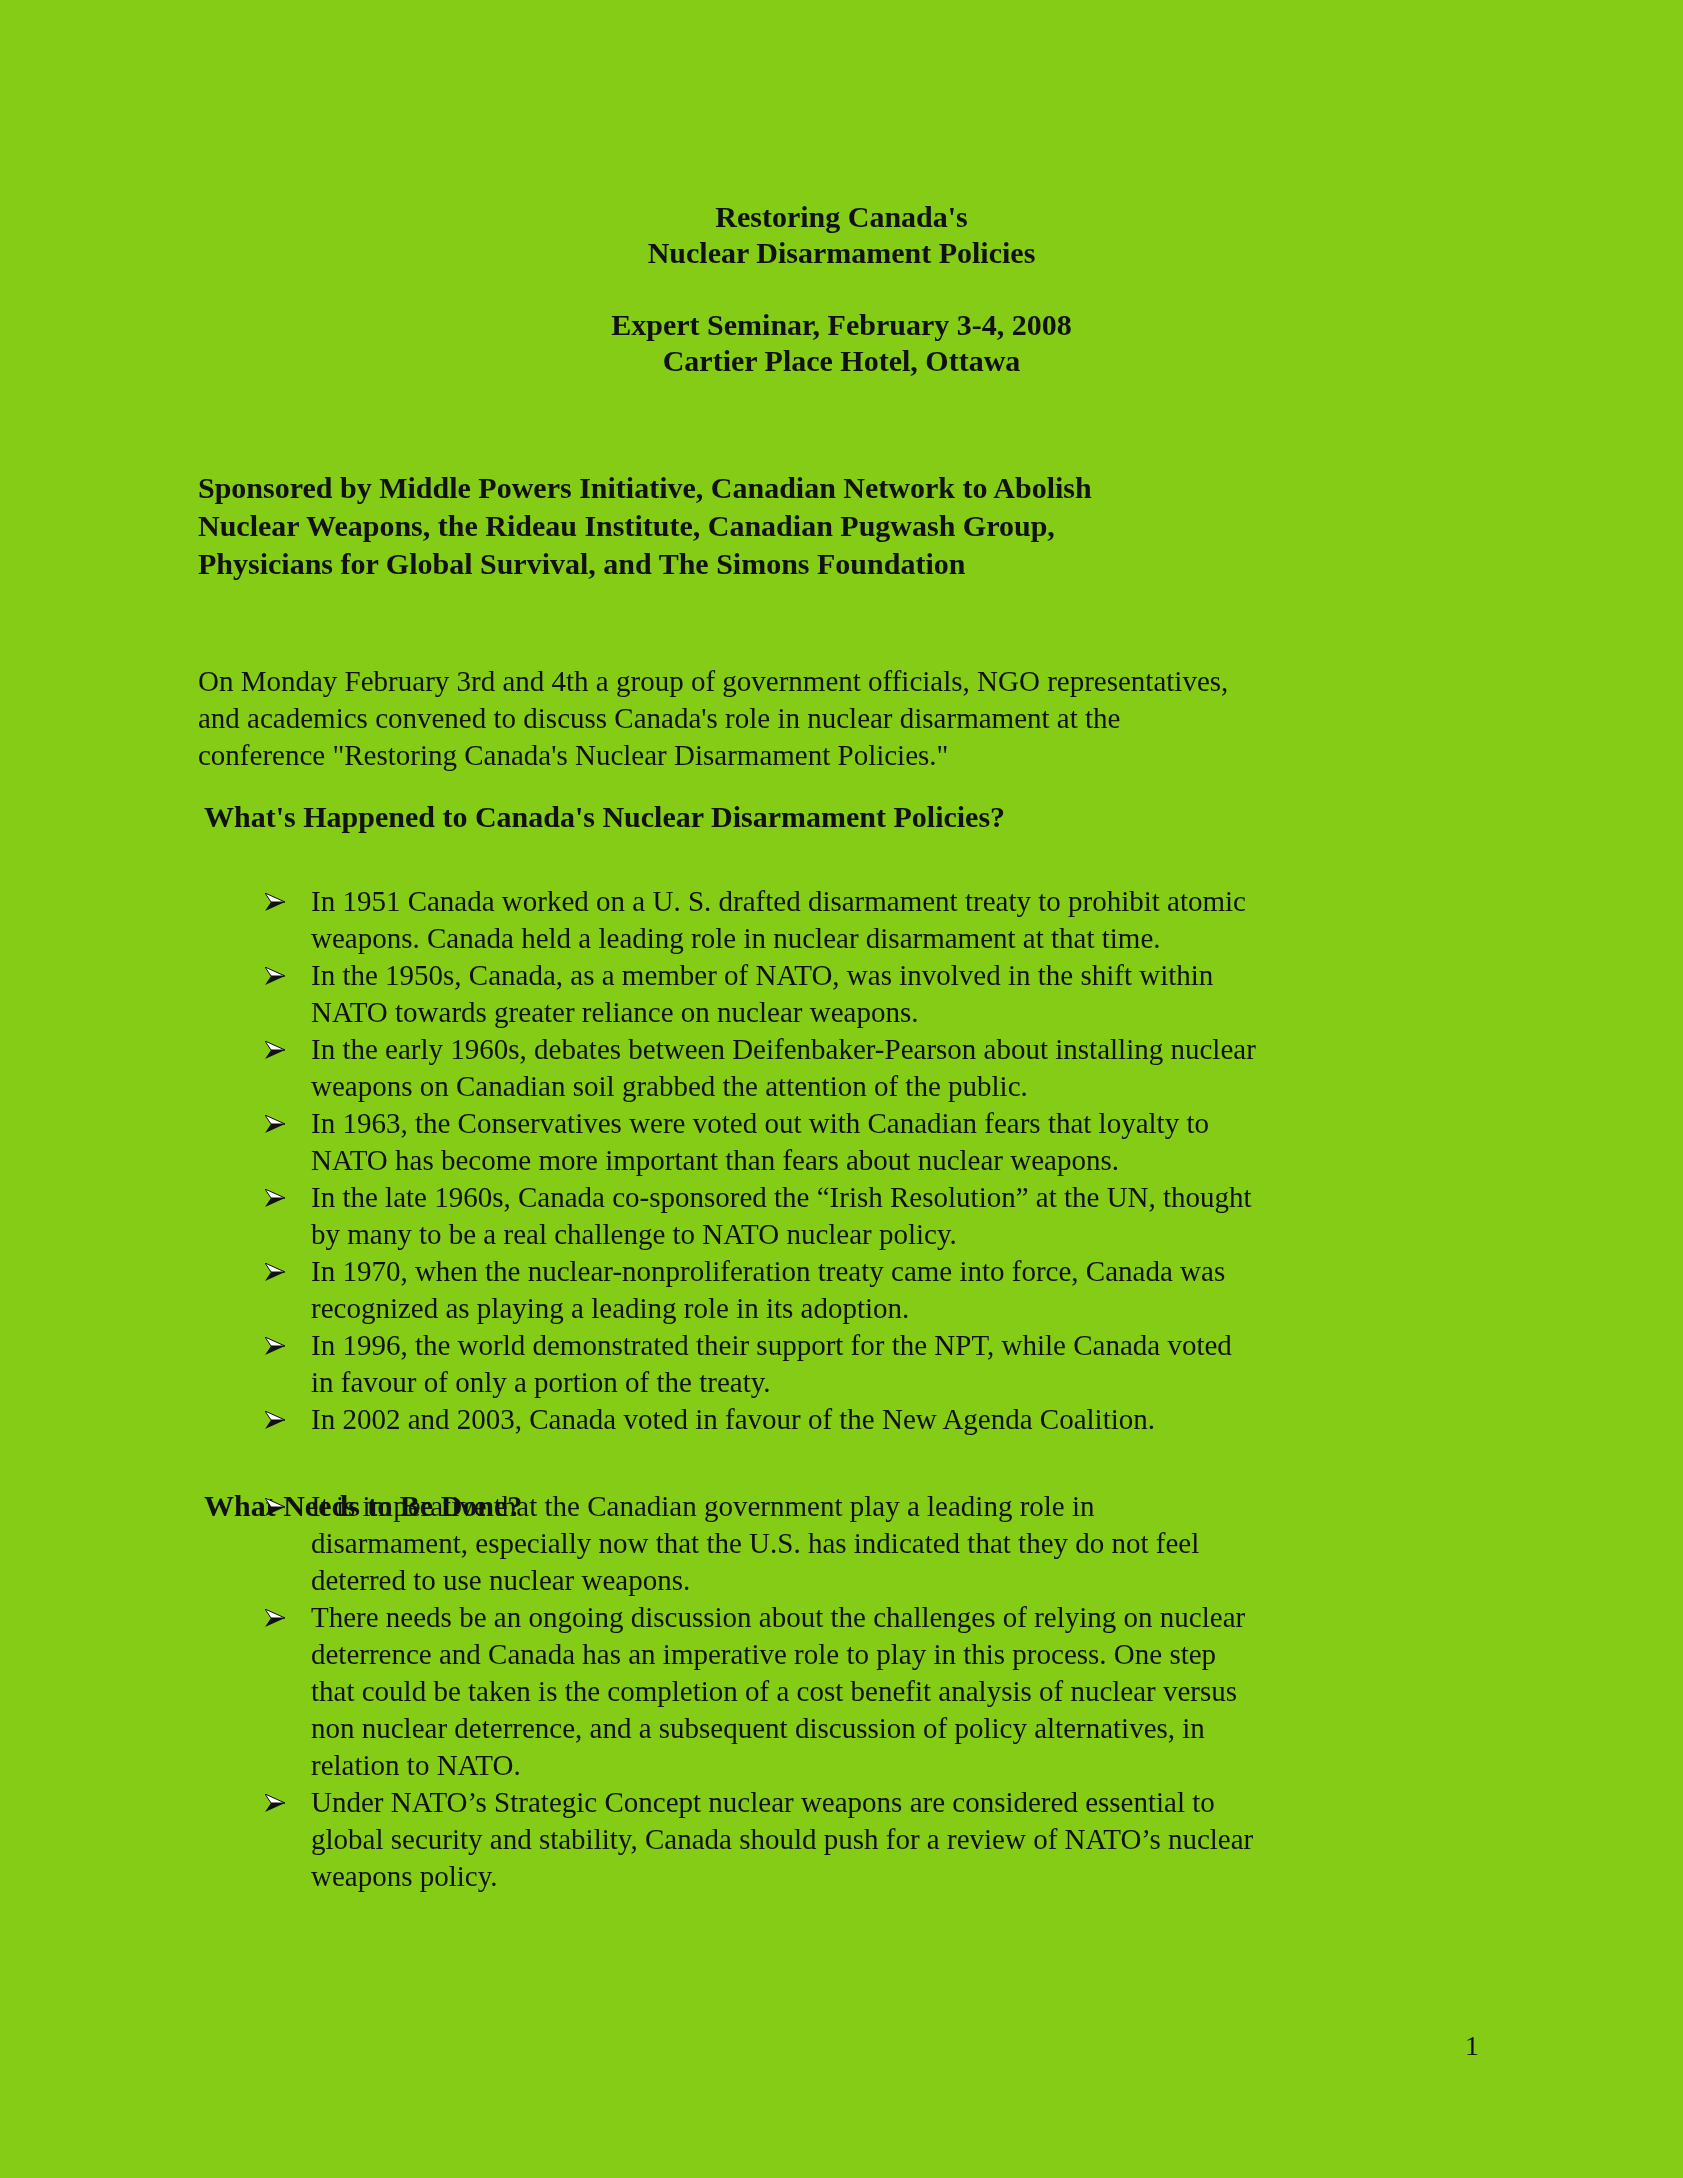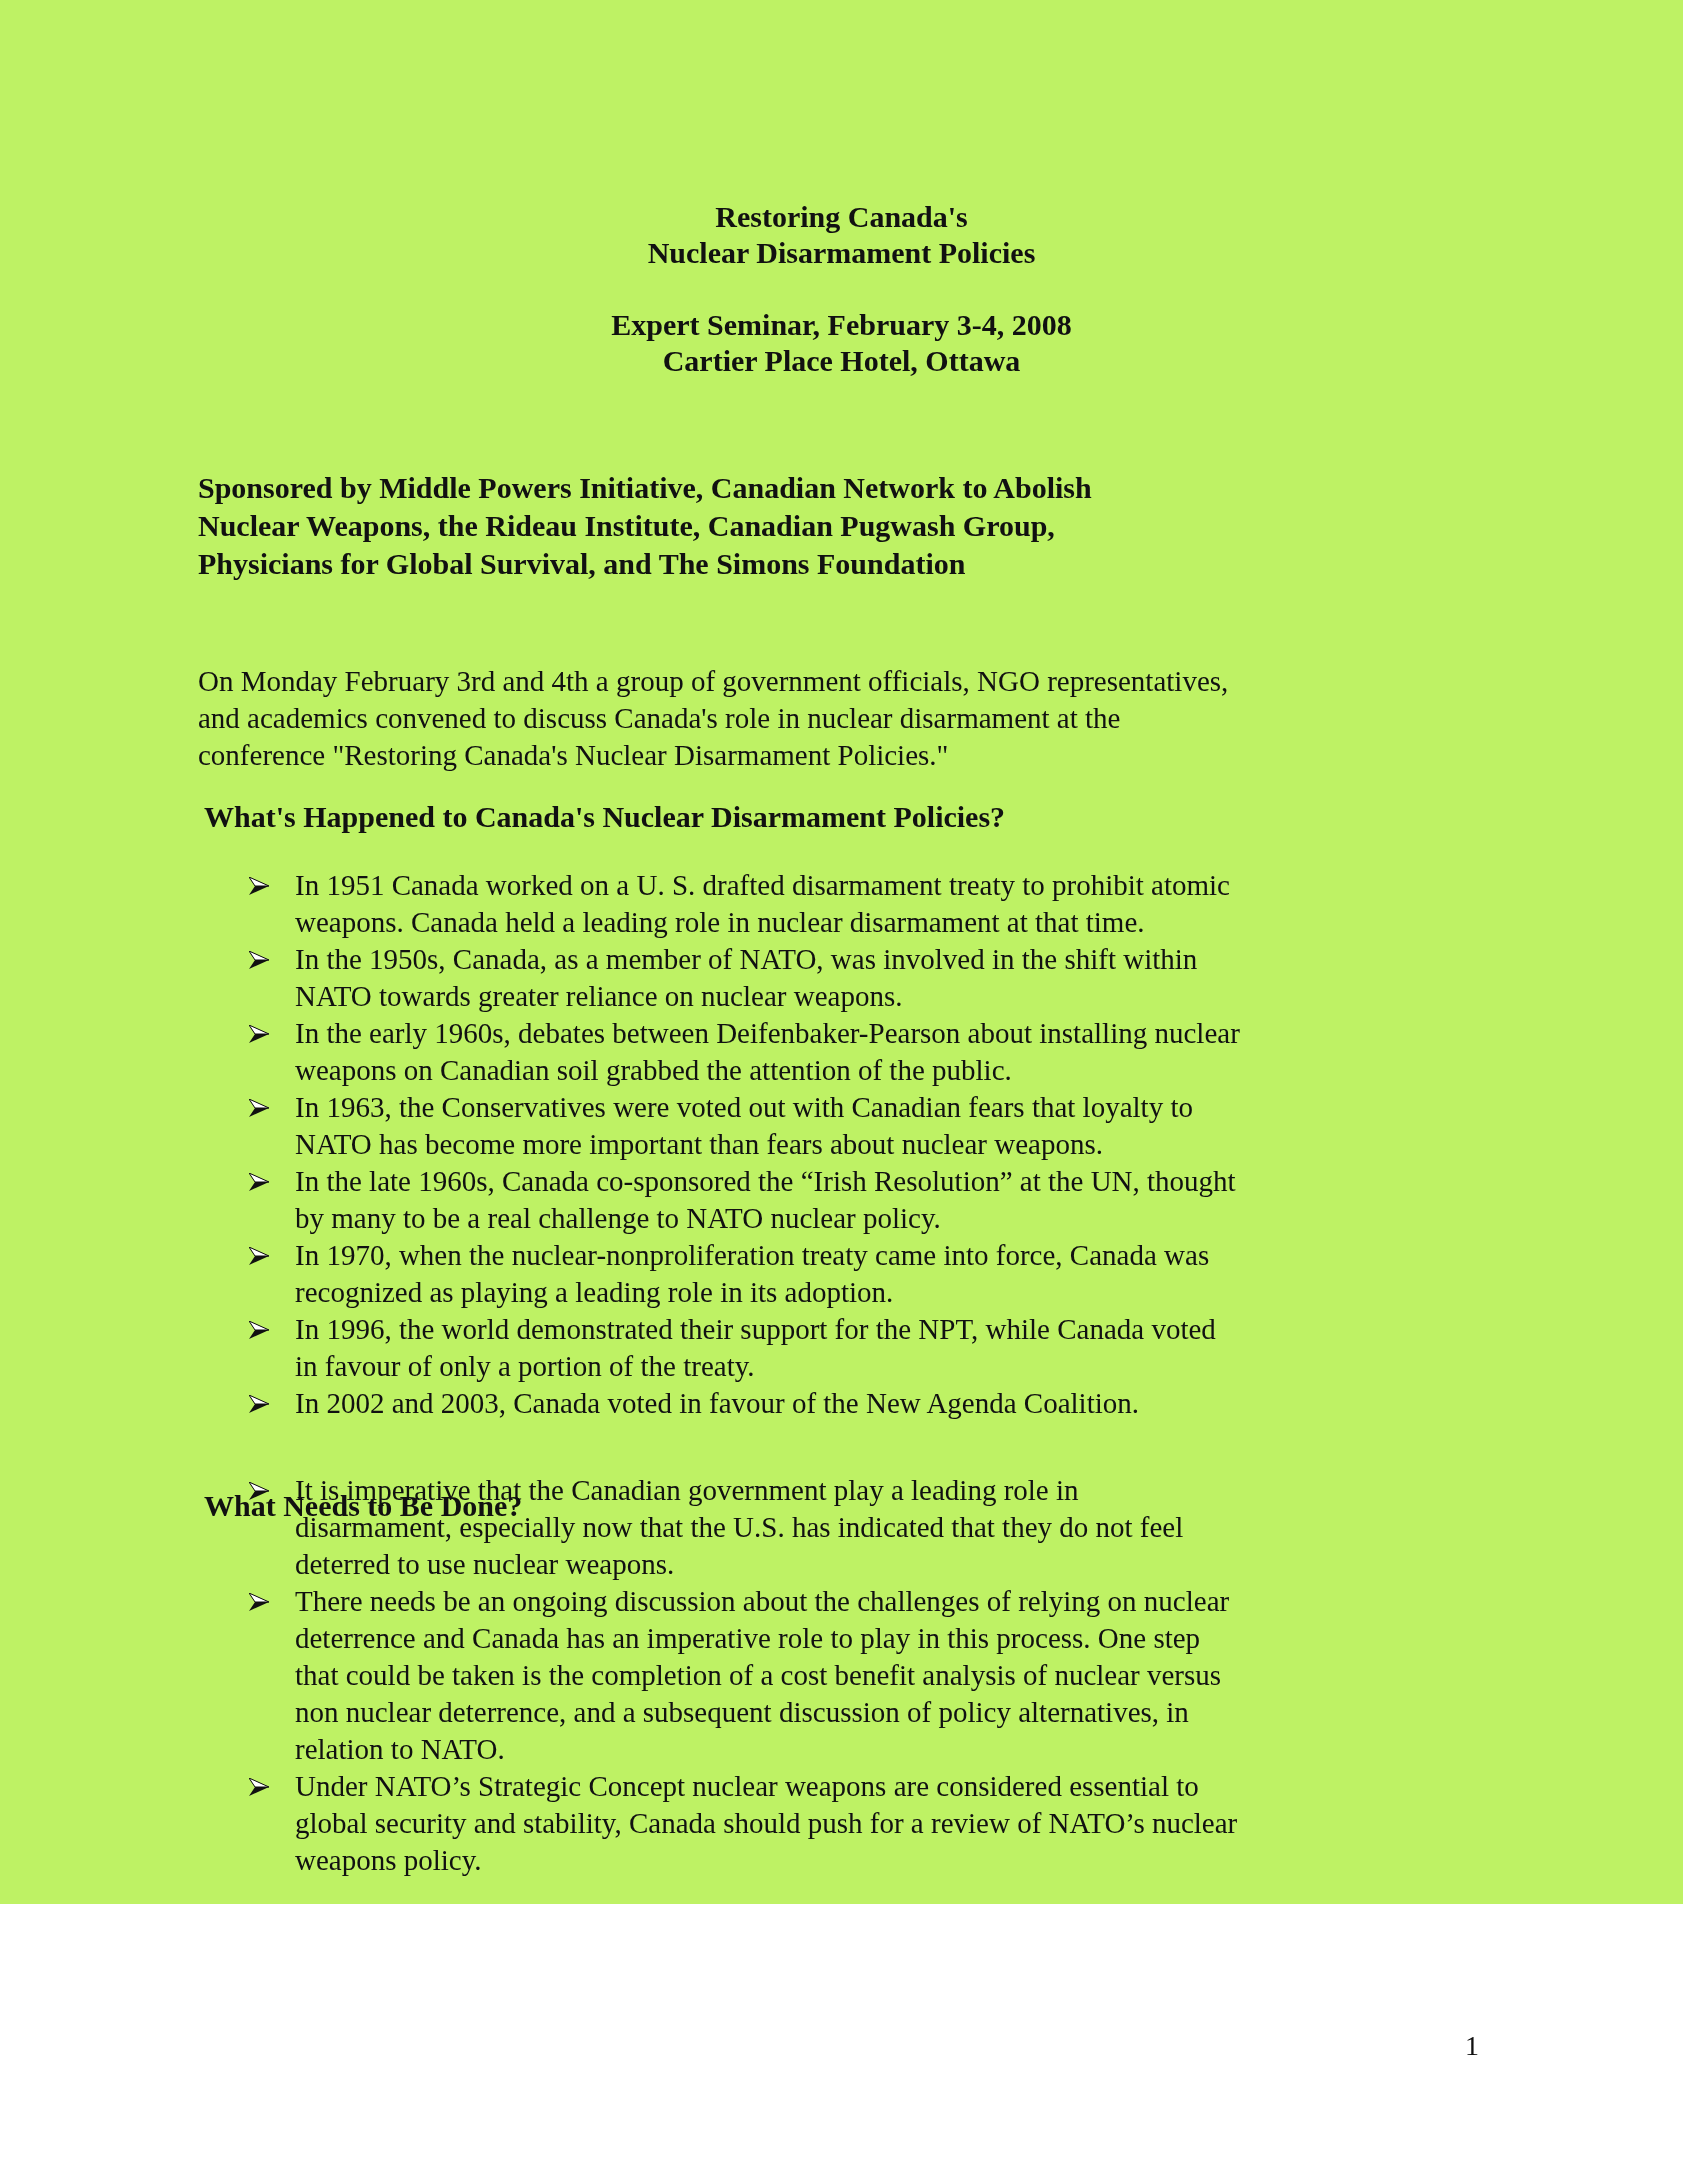--- a/index.html
+++ b/index.html
@@ -1,29 +1,29 @@
 <!DOCTYPE html>
 <html><head>
 <meta charset="utf-8">
 <style>
   html, body { margin: 0; padding: 0; background: #ffffff; }
   body { width: 1683px; height: 2178px; position: relative; overflow: hidden;
          font-family: "Liberation Serif", "DejaVu Serif", serif; color: #111111; }
-  .page { position: absolute; left: 0; top: 0; width: 1683px; height: 1904px; background: #bef264; }
+  .page { position: absolute; left: 0; top: 0; width: 1683px; height: 2178px; background: #84cc16; }
   .title-block { position: absolute; left: 0; width: 1683px; text-align: center; font-weight: bold;
                  font-size: 30px; line-height: 36px; }
   .title-1 { top: 199px; }
   .title-2 { top: 307px; }
   .sponsors { position: absolute; left: 198px; top: 421px; width: 1307px; font-weight: bold;
               font-size: 30px; line-height: 38px; margin-top: 48px; }
   .intro { position: absolute; left: 198px; top: 663px; width: 1307px; font-size: 29px; line-height: 37px; }
   .heading { position: absolute; left: 204px; font-weight: bold; font-size: 30px; line-height: 38px; }
   .h1 { top: 798px; }
   .h2 { top: 1487px; text-align: right; }
-  ul.bullets { position: absolute; left: 249px; width: 1257px; margin: 0; padding: 0; list-style: none;
+  ul.bullets { position: absolute; left: 249px; width: 1257px; margin: 16px; padding: 0; list-style: none;
                font-size: 29px; line-height: 37px; }
   ul.b1 { top: 867px; }
   ul.b2 { top: 1472px; }
   ul.bullets li { position: relative; padding-left: 46px; }
   .arrow { position: absolute; left: 0; top: 10px; width: 20px; height: 18px; }
   .page-number { position: absolute; left: 1465px; top: 2030px; font-size: 28px; }
   .line { display: block; white-space: nowrap; }
 </style>
 </head>
 <body>

